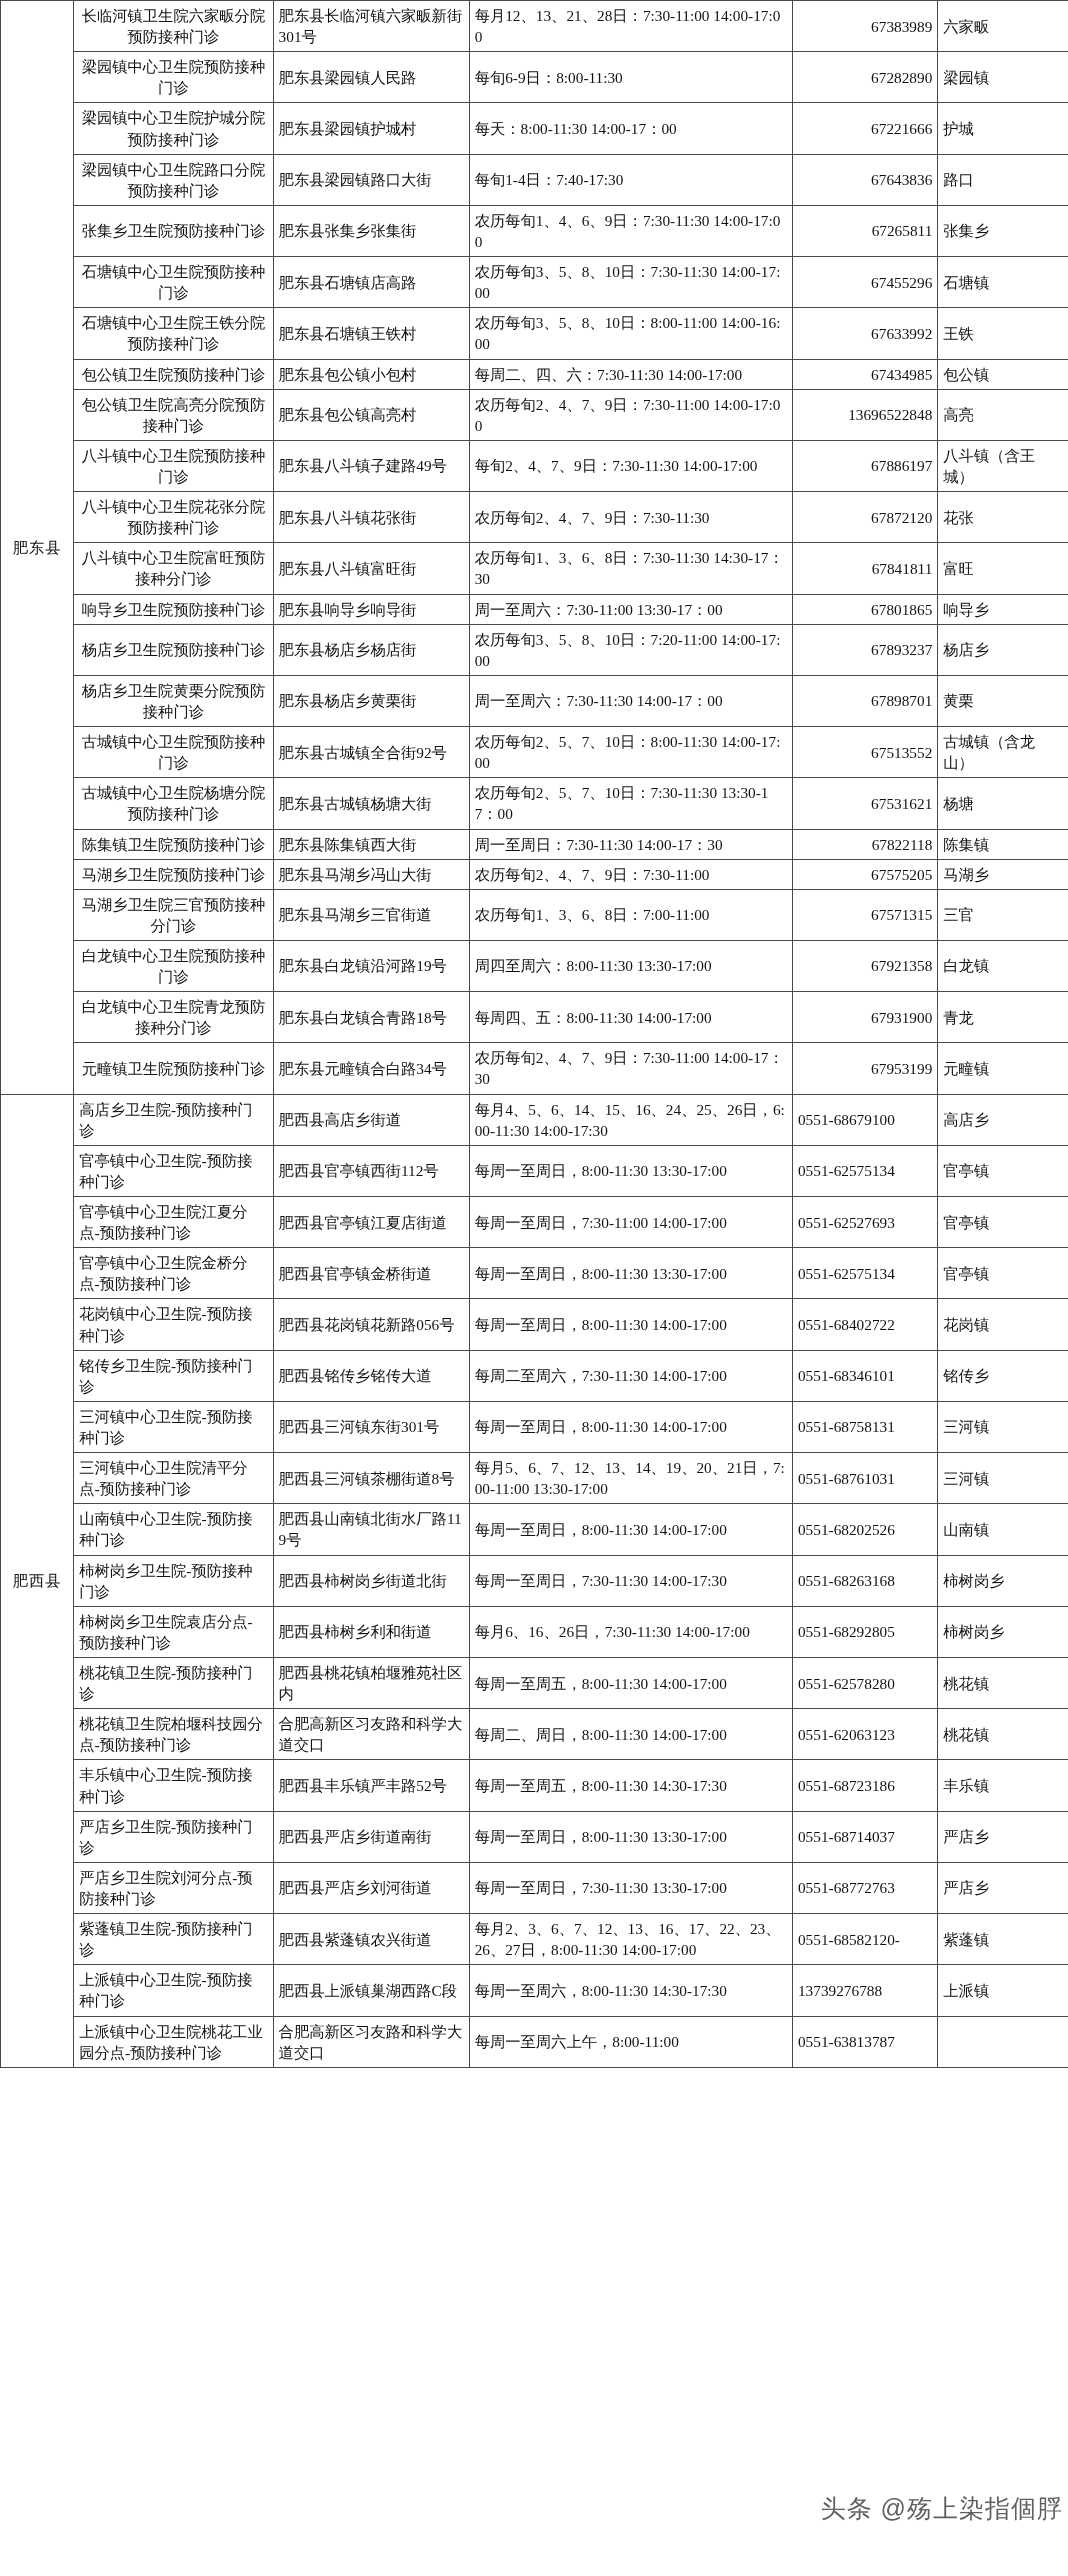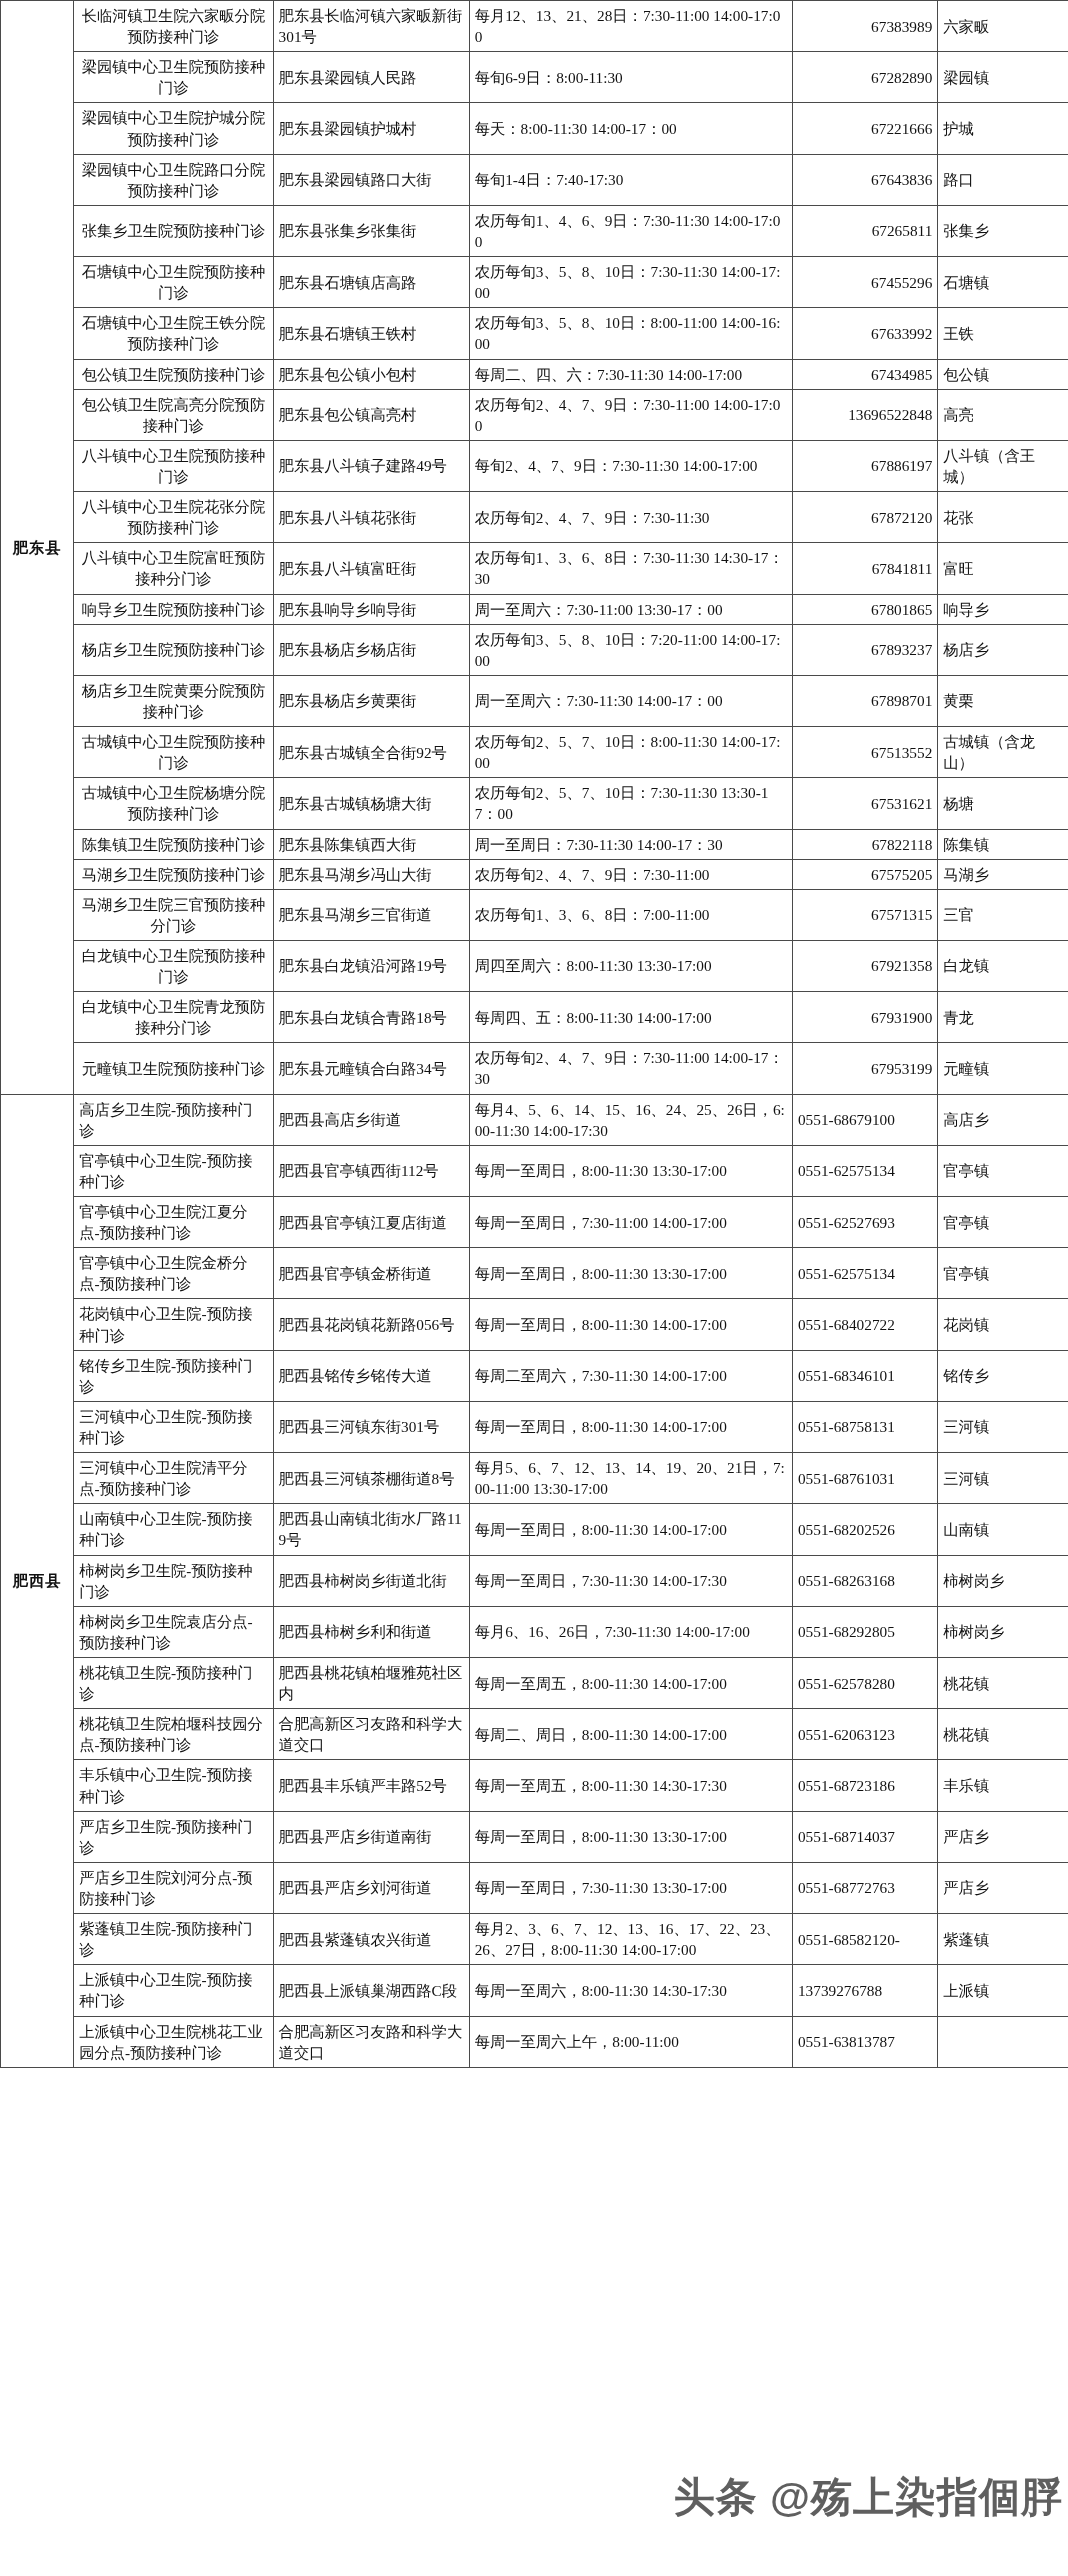--- a/index.html
+++ b/index.html
@@ -37,21 +37,20 @@
   col.c-name{width:177px;}
   col.c-addr{width:174px;}
   col.c-time{width:287px;}
   col.c-phone{width:129px;}
   col.c-area{width:116px;}
 
   td.county{
     text-align:center;
     font-size:16px;
     letter-spacing:1px;
-    font-weight:bold;
   }
   td.name{
     text-align:center;
     font-size:15px;
     margin-left:21px;
   }
   td.name.lft{ text-align:left; }
   td.addr{
     text-align:left;
     font-size:15px;
@@ -69,22 +68,22 @@
     text-align:left;
     font-size:15px;
     margin-top:42px;
   }
   
   #watermark{
     position:absolute;
     right:6px;
     bottom:51px;
     font-family:"Liberation Sans","DejaVu Sans",sans-serif;
-    font-size:41px;
-    font-weight:700;
+    font-size:25px;
+    font-weight:400;
     color:#3c3c3c;
     opacity:.82;
     letter-spacing:1px;
     white-space:nowrap;
     pointer-events:none;
   }
 </style>
 </head>
 <body>
 

